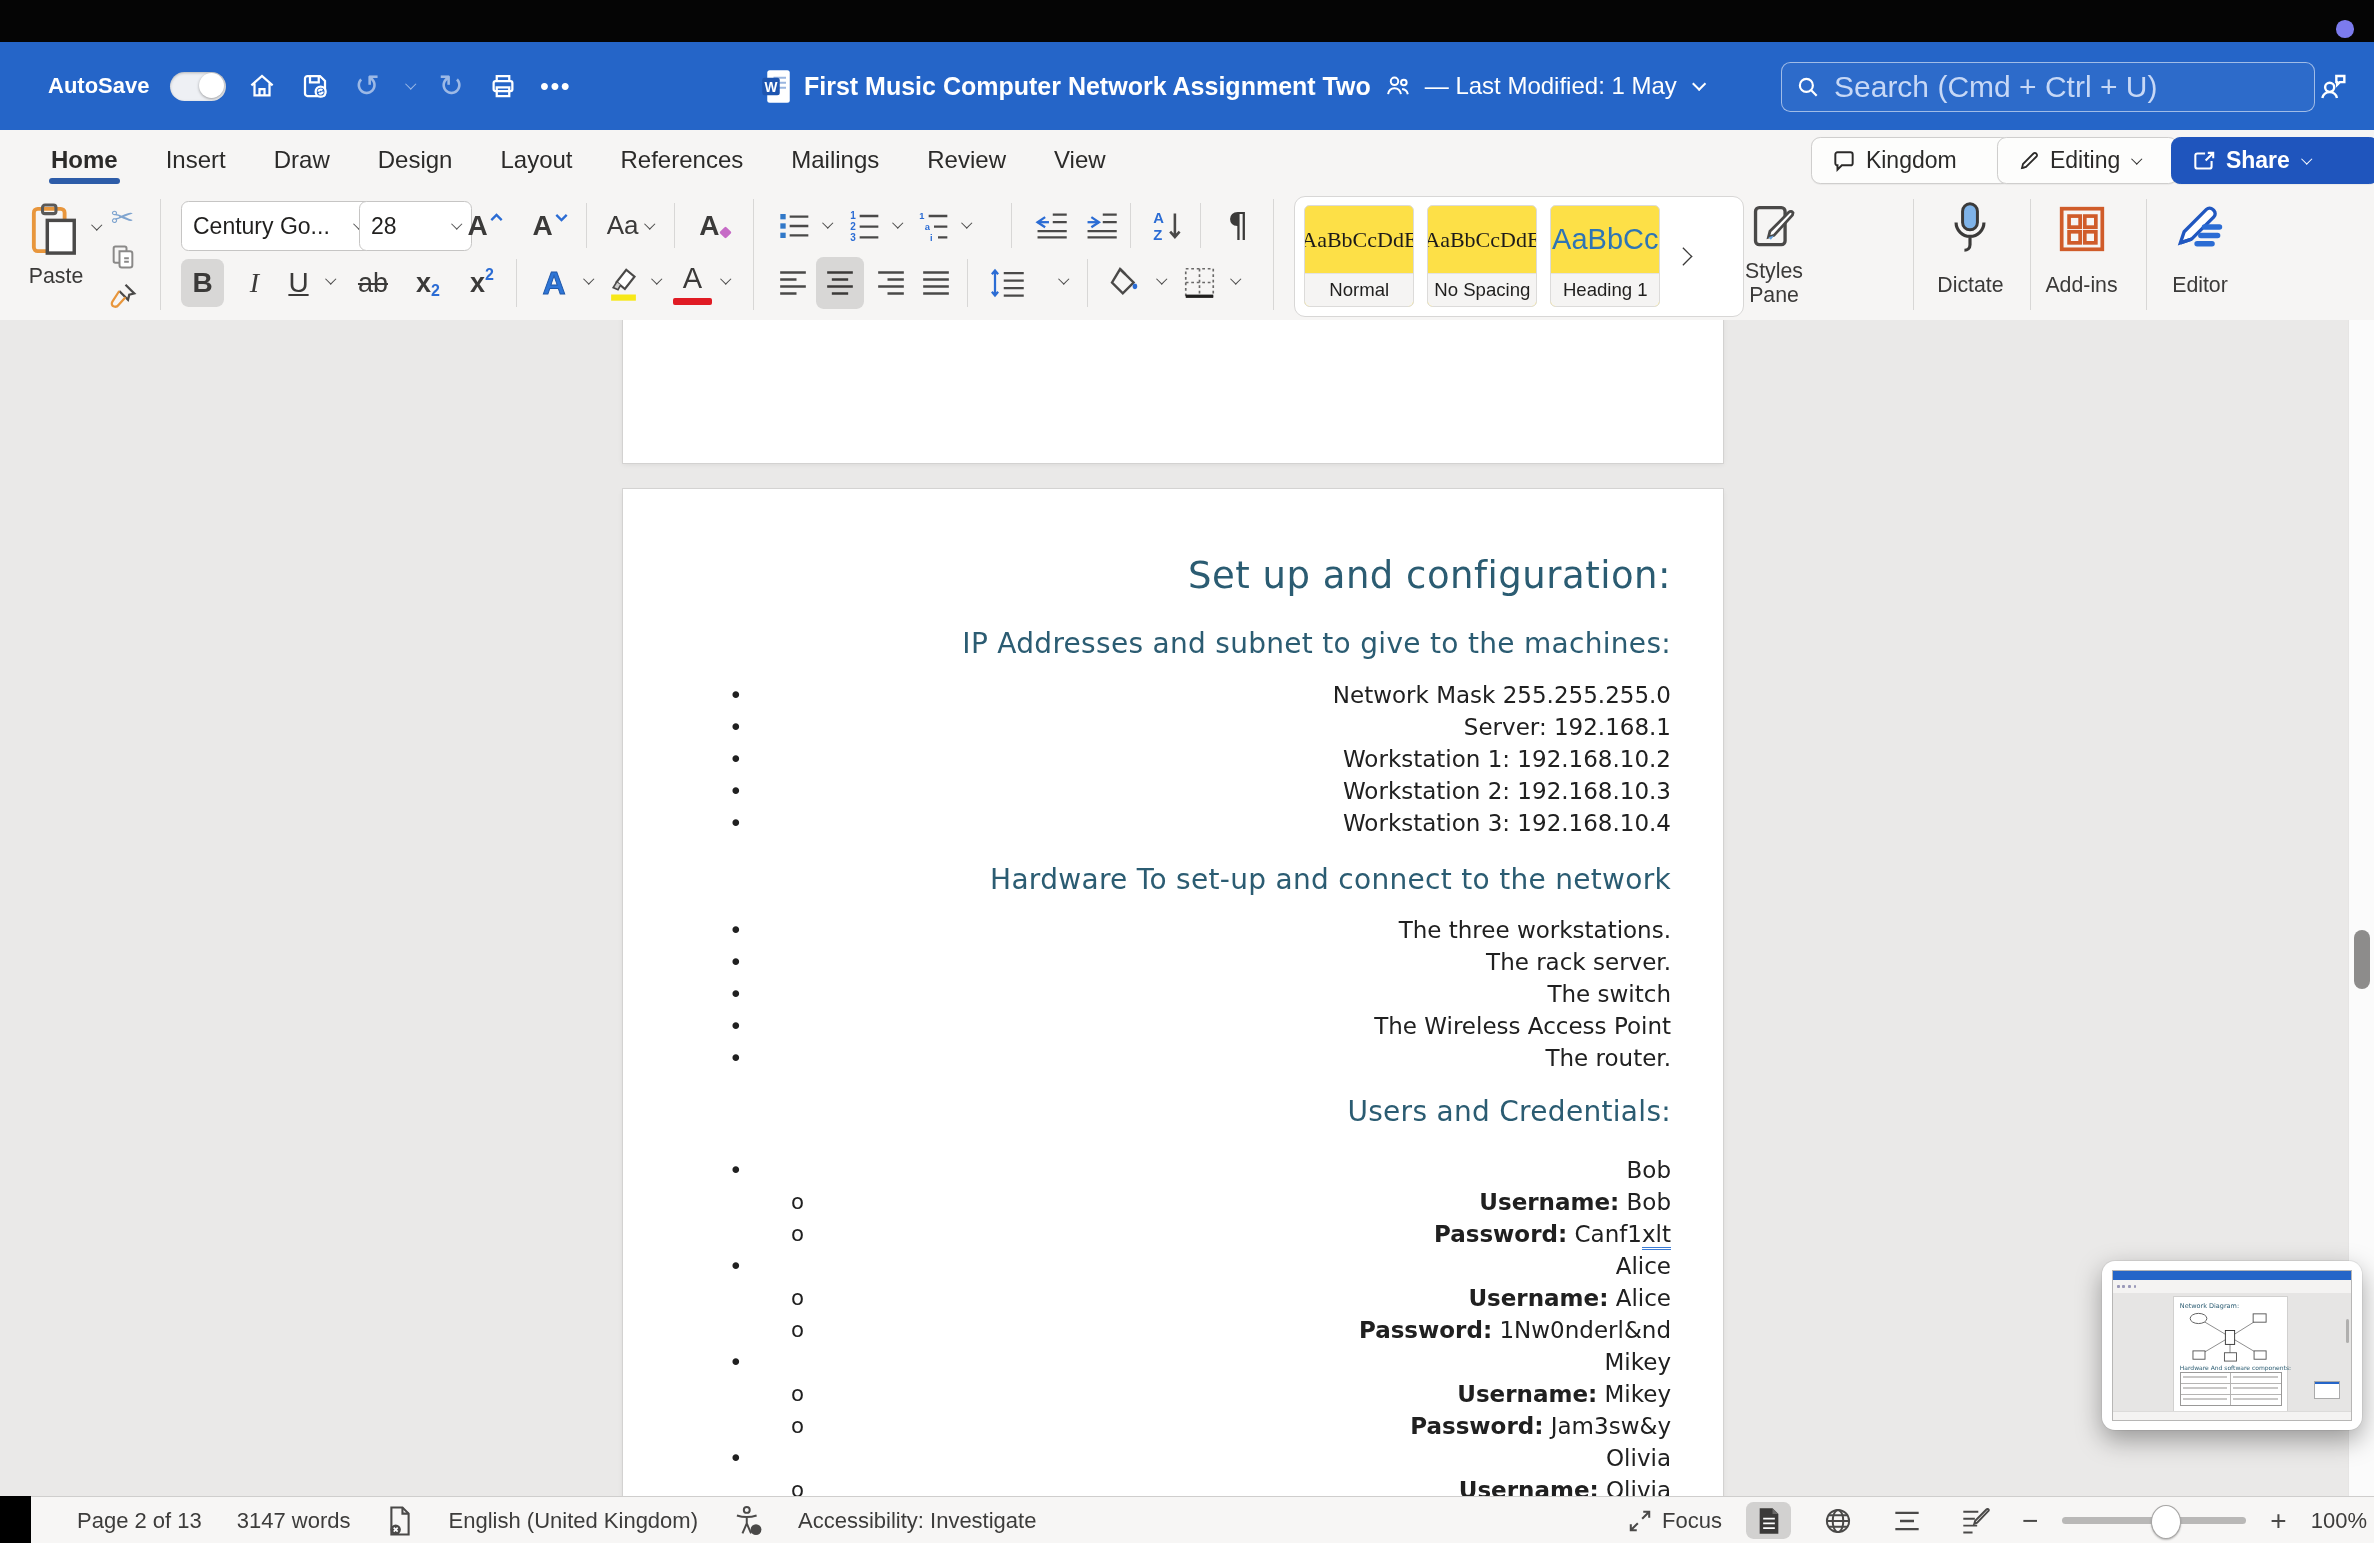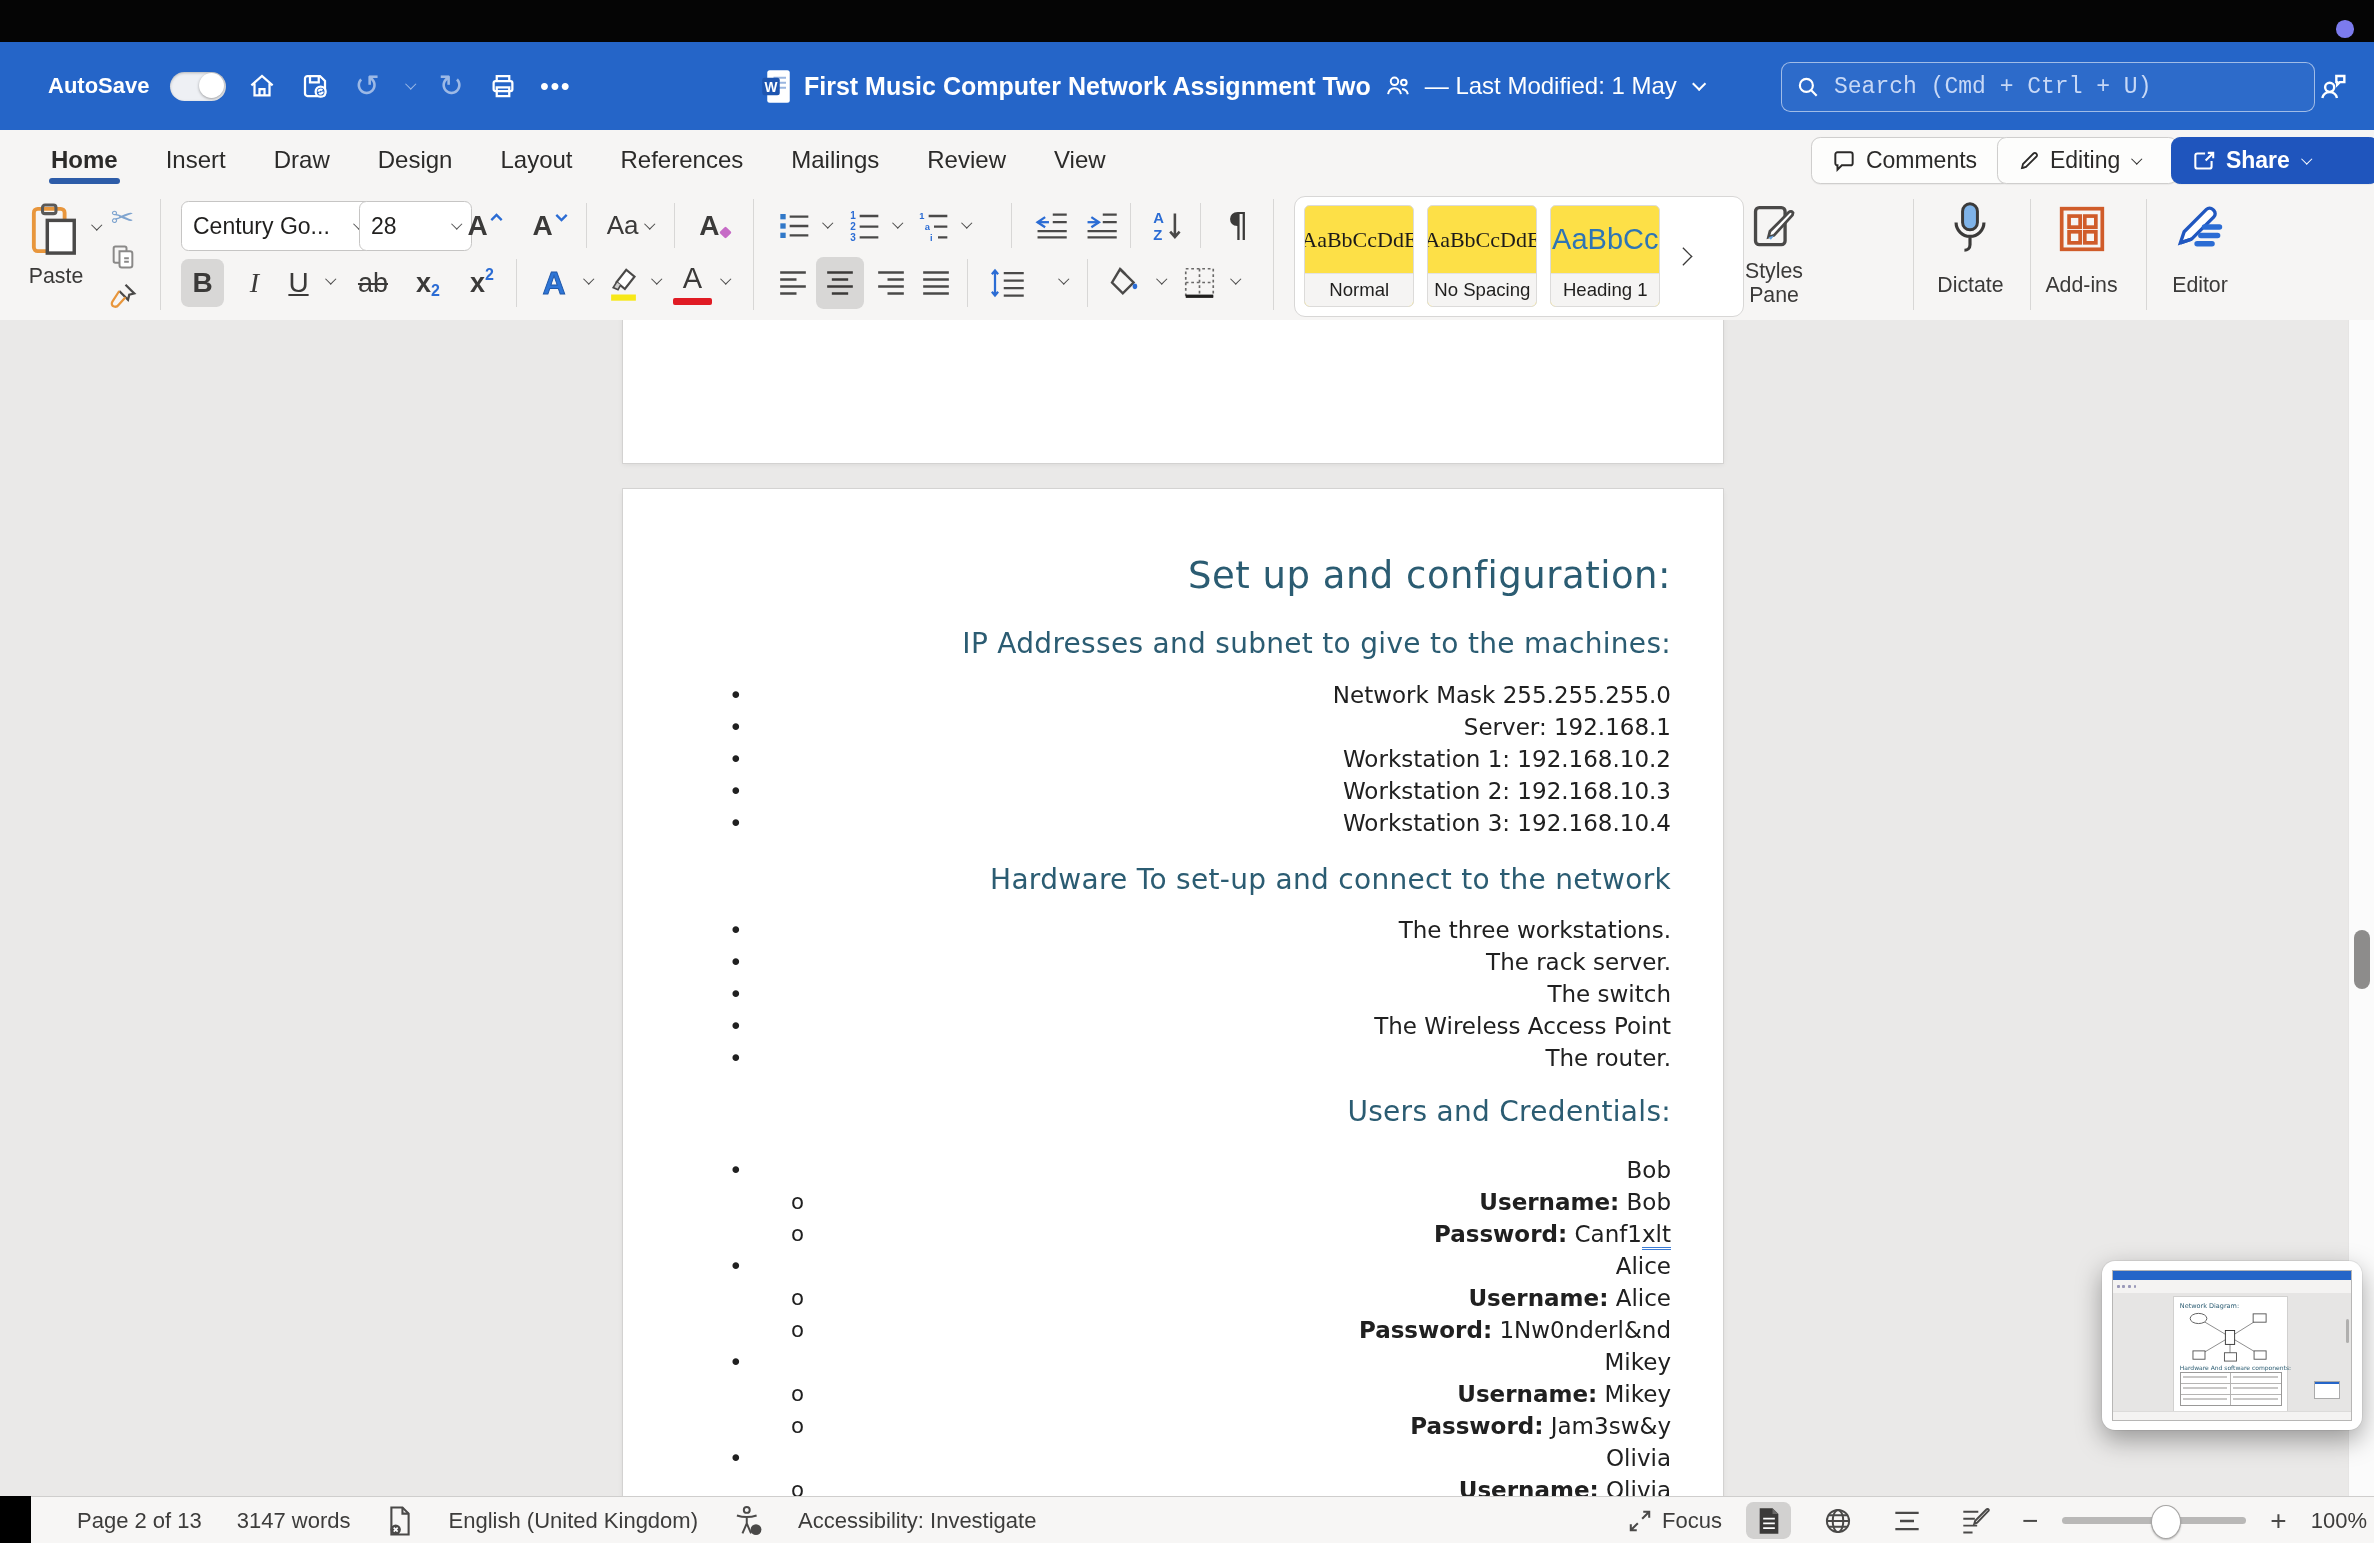--- a/index.html
+++ b/index.html
@@ -15,21 +15,21 @@
   .toggle{width:56px;height:29px;border-radius:15px;background:#eef0f4;position:relative;box-shadow:inset 0 0.9px 2.8px rgba(0,0,0,.25);}
   .toggle .knob{position:absolute;right:1.9px;top:1.9px;width:25px;height:25px;border-radius:50%;background:#fff;box-shadow:0 0.9px 2.8px rgba(0,0,0,.35);}
   .tb-ic{width:32px;height:32px;display:flex;align-items:center;justify-content:center;color:#fff;}
   .dim{opacity:.55;}
   .glyph-ic{font-size:30px;line-height:1;font-family:"DejaVu Sans",sans-serif;}
   .tb-center{position:absolute;left:761px;top:0;height:88px;display:flex;align-items:center;gap:13px;}
   .doc-title{font-size:25px;font-weight:700;white-space:nowrap;}
   .doc-mod{font-size:24px;font-weight:400;white-space:nowrap;}
   .searchbox{position:absolute;left:1781px;top:19.5px;width:506px;height:48px;border:1.9px solid rgba(255,255,255,.55);
              border-radius:9.3px;display:flex;align-items:center;padding:0 13px;gap:11px;background:rgba(255,255,255,.04);}
-  .searchbox input{background:transparent;border:none;outline:none;color:#fef9c3;font-size:23px;width:408px;font-family:Liberation Mono, monospace;}
+  .searchbox input{background:transparent;border:none;outline:none;color:#fef9c3;font-size:30px;width:408px;font-family:Liberation Sans, sans-serif;}
   .searchbox input::placeholder{color:#c7d8f6;opacity:1;}
   .tb-right{position:absolute;left:2317px;top:0;height:88px;display:flex;align-items:center;}
   
   .tabrow{position:absolute;left:0;top:130px;width:2375px;height:60px;background:#f6f5f4;}
   .tabs{position:absolute;left:51px;top:0;height:60px;display:flex;gap:48px;align-items:center;}
   .tab{font-size:24px;color:#2b2a29;position:relative;height:60px;display:flex;align-items:center;cursor:default;}
   .tab.active{font-weight:700;}
   .tab.active::after{content:"";position:absolute;left:-1.9px;right:-1.9px;bottom:5.6px;height:6.5px;border-radius:3.7px;background:#2d5ca8;}
   .pill{height:45px;border:0.9px solid #cfcecd;background:#fdfdfc;border-radius:9.3px;display:flex;align-items:center;
         gap:9.3px;padding:0 18.6px;font-size:23px;color:#2b2a29;position:absolute;top:7.4px;box-shadow:0 0.9px 0.9px rgba(0,0,0,.05);}
@@ -207,21 +207,21 @@
         <div class="tab">Mailings</div>
         <div class="tab">Review</div>
         <div class="tab">View</div>
       </div>
     <div class="pill" style="left:1811px;width:160px;">
       <span>
         <svg width="26" height="26" viewBox="0 0 24 24" fill="none" stroke="#2b2a29" stroke-width="1.8">
             <path d="M4 6a2 2 0 0 1 2-2h12a2 2 0 0 1 2 2v8a2 2 0 0 1-2 2h-8l-4 4v-4H6a2 2 0 0 1-2-2z"></path>
           </svg>
       </span>
-      <span>Comments</span>
+      <span>Kingdom</span>
     </div>
     <div class="pill" style="left:1997px;width:142px;">
       <span>
         <svg width="24" height="24" viewBox="0 0 24 24" fill="none" stroke="#2b2a29" stroke-width="1.8">
             <path d="M5 19l1-4L16.5 4.5a1.9 1.9 0 0 1 2.7 0l.3.3a1.9 1.9 0 0 1 0 2.7L9 18z"></path>
             <path d="M5 19l4-1"></path>
           </svg>
       </span>
       <span>Editing</span>
       <span class="chev sm"></span>

